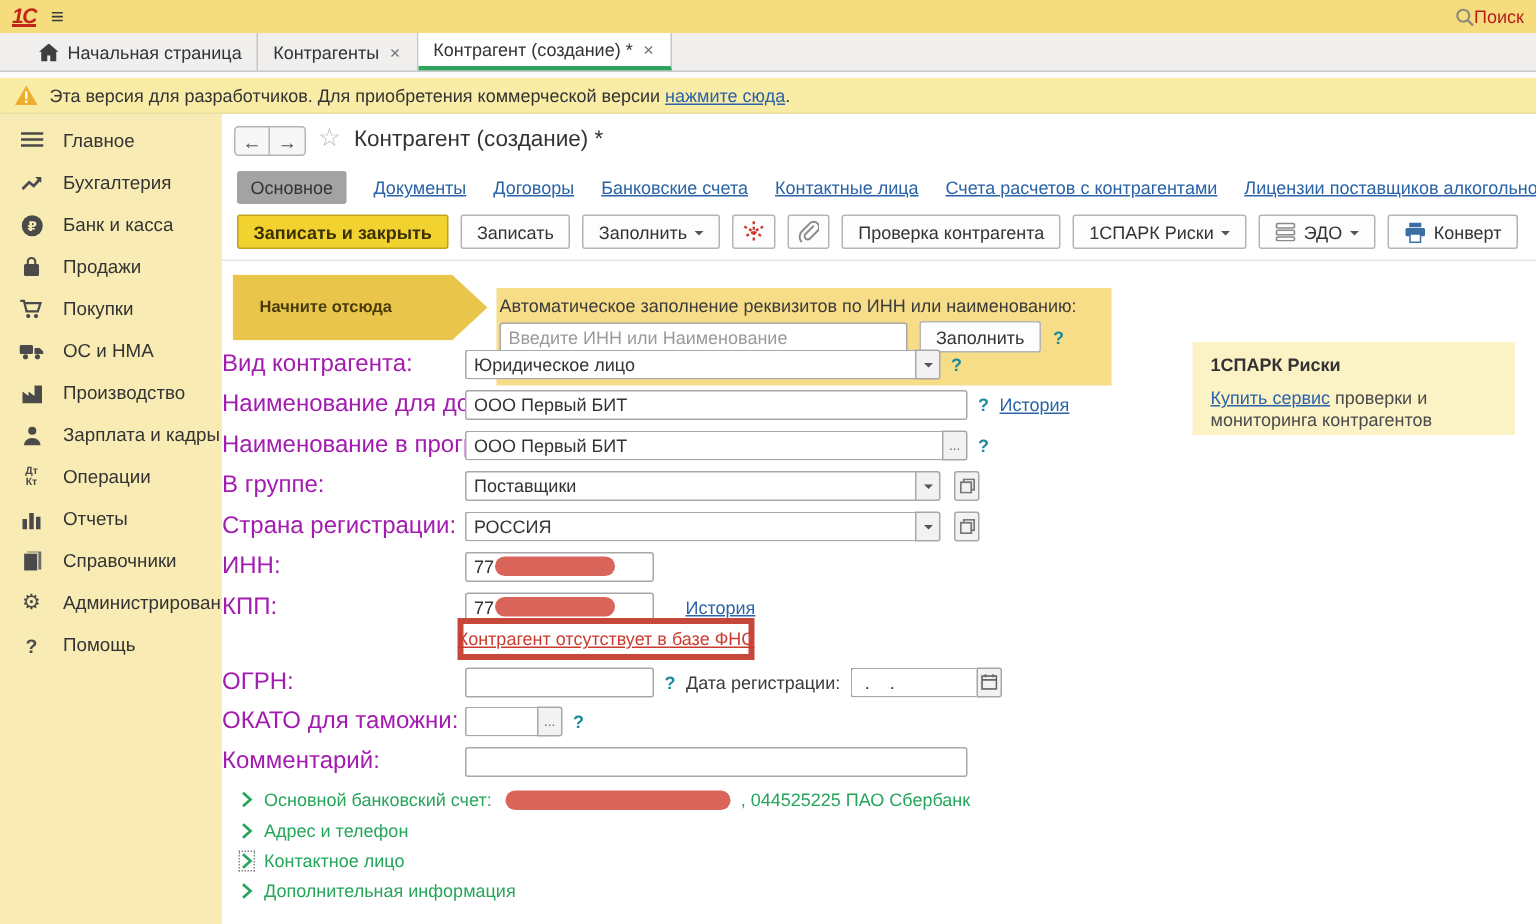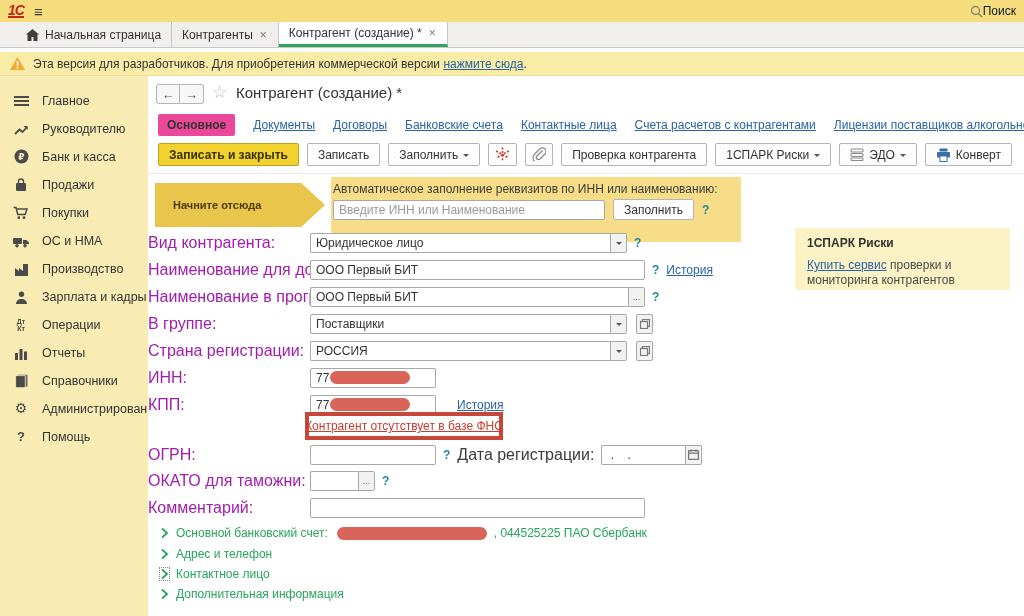--- a/index.html
+++ b/index.html
@@ -1,54 +1,54 @@
 <!DOCTYPE html>
 <html><head>
 <meta charset="utf-8">
 <style>
   * { margin:0; padding:0; box-sizing:border-box; }
   html,body { width:1024px; height:616px; overflow:hidden; font-family:"Liberation Sans", sans-serif; background:#fff; }
   .titlebar { height:22px; background:#f5dc7d; display:flex; align-items:center; padding:0 8px; gap:10px; }
   .logo { color:#c2251a; font-weight:bold; font-style:italic; font-size:14px; letter-spacing:-1px; border-bottom:2px solid #c2251a; line-height:12px; }
   .hamburger { color:#3a3a3a; font-size:15px; cursor:pointer; }
   .apptitle { color:#3a3a3a; font-size:12px; }
-  .search { margin-left:auto; display:flex; align-items:center; gap:0; color:#0f172a; font-size:12px; white-space:nowrap; cursor:pointer; }
+  .search { margin-left:auto; display:flex; align-items:center; gap:0; color:#b91c1c; font-size:12px; white-space:nowrap; cursor:pointer; }
   .tabbar { height:26px; background:#f0efed; display:flex; border-bottom:1px solid #c9c9c9; }
   .tab { display:flex; align-items:center; gap:6px; padding:0 10px; font-size:12px; color:#333; border-right:1px solid #c6c6c6; cursor:pointer; position:relative; }
   .tab.first { border-left:none;margin-left:16px; }
   .tab.active { background:#fff; border-bottom:3px solid #31a35f; }
   .tab .x { color:#777; font-size:12px; padding:0 1px; cursor:pointer; }
   .spacer4 { height:4px; background:#fafafa; }
   .banner { height:24px; background:#f9eca6; display:flex; align-items:center; padding:0 10px; gap:8px; font-size:12px; color:#333; border-bottom:1px solid #e8ddA0; }
   .banner a { color:#2a63a8; }
   .bodyrow { display:flex; height:540px; }
   .sidebar { width:148px; background:#f8ecb4; padding-top:4px; flex:none; }
-  .sbitem { height:28px; display:flex; align-items:flex-end; padding-left:12px; gap:12px; font-size:12.5px; color:#333; cursor:pointer; }
+  .sbitem { height:28px; display:flex; align-items:center; padding-left:12px; gap:12px; font-size:12.5px; color:#333; cursor:pointer; }
   .sbicon { width:18px; display:flex; justify-content:center; align-items:center; color:#4a4a4a; flex:none; }
   .dtkt { font-size:7px; font-weight:bold; color:#4a4a4a; line-height:7px; text-align:center; }
   .gearchar { font-family:"DejaVu Sans", sans-serif; font-size:14px; }
   .qchar { font-weight:bold; font-size:13px; }
   .main { flex:1; position:relative; background:#fff; overflow:hidden; }
   .navbtns { position:absolute; top:8px; left:8px; display:flex; }
   .navbtn { width:24px; height:20px; border:1px solid #b5b5b5; background:#f7f7f7; color:#555; font-size:13px; display:flex; align-items:center; justify-content:center; cursor:pointer; }
   .navbtn.l { border-radius:3px 0 0 3px; }
   .navbtn.r { border-radius:0 3px 3px 0; border-left:none; }
   .star { position:absolute; top:6px; left:64px; font-size:17px; color:#b9b9b9; font-family:"DejaVu Sans", sans-serif; cursor:pointer; }
   .ptitle { position:absolute; top:8px; left:88px; font-size:15px; color:#333; }
   .navrow { position:absolute; top:38px; left:10px; display:flex; align-items:center; gap:18px; font-size:12px; white-space:nowrap; }
-  .navchip { background:#ec4899; padding:4px 9px; color:#333; border-radius:2px; cursor:pointer;font-weight:bold; }
+  .navchip { background:#a3a3a3; padding:4px 9px; color:#333; border-radius:2px; cursor:pointer; }
   .navlink { color:#2a63a8; text-decoration:underline; cursor:pointer; }
   .toolbar { position:absolute; top:67px; left:10px; display:flex; gap:8px; align-items:center; }
   .btn { height:23px; border:1px solid #b5b5b5; background:#fdfdfd; border-radius:2px; font-size:12px; color:#333; display:flex; align-items:center; gap:5px; padding:0 10px; cursor:pointer; white-space:nowrap; }
   .btn.primary { background:#f2d22e; border-color:#c0a21e; font-weight:bold; color:#3a3000; }
   .btn.iconbtn { padding:0 6px; }
   .caret { width:0; height:0; border:3.5px solid transparent; border-top-color:#555; margin-top:4px; }
   .sep { position:absolute; top:97px; left:0; right:0; border-top:1px solid #e8e8e8; }
   .starthere { position:absolute; top:107px; left:7px; width:170px; height:44px; background:#e9c64b; clip-path:polygon(0 0,86% 0,100% 50%,86% 100%,0 100%); display:flex; align-items:center; padding-left:18px; font-size:11px; font-weight:bold; color:#4a3c0a; }
-  .autofill { position:absolute; top:101px; left:183px; width:410px; height:65px; background:#f7dd87; padding:5px 2px; }
+  .autofill { position:absolute; top:116px; left:183px; width:410px; height:65px; background:#f7dd87; padding:5px 2px; }
   .autofill .lbl { font-size:12px; color:#3b3b3b; }
   .autofill .row { display:flex; align-items:center; gap:8px; margin-top:3px; }
   .tinput { height:20px; border:1px solid #a8a8a8; border-radius:2px; background:#fff; font-size:12px; color:#333; padding:0 5px; font-family:"Liberation Sans", sans-serif; }
   .tinput::placeholder { color:#9a9a9a; }
   .help { color:#1c8a9c; font-weight:bold; font-size:12px; cursor:pointer; }
   .frow { position:absolute; display:flex; align-items:center; height:21px; }
   .flabel { position:absolute; left:0; font-size:16px; color:#a21caf; white-space:nowrap; }
   .ffield { position:absolute; left:162px; display:flex; align-items:center; gap:7px; }
   .combo { display:flex; }
   .combo .tinput { border-right:none; border-radius:2px 0 0 2px; }
@@ -120,21 +120,21 @@
         </span>
       <span>Главное</span>
     </div>
     <div class="sbitem">
       <span class="sbicon">
           <svg width="15" height="12" viewBox="0 0 15 12">
             <path d="M1 10 5.5 5.5 8.5 8 13 3" fill="none" stroke="#4a4a4a" stroke-width="1.8"></path>
             <path d="M9.5 2h4v4z" fill="#4a4a4a"></path>
           </svg>
         </span>
-      <span>Руководителю</span>
+      <span>Бухгалтерия</span>
     </div>
     <div class="sbitem">
       <span class="sbicon">
           <svg width="15" height="15" viewBox="0 0 15 15">
             <circle cx="7.5" cy="7.5" r="7" fill="#4a4a4a"></circle>
             <text x="7.5" y="11" font-size="9" font-weight="bold" fill="#f8ecb4" text-anchor="middle" font-family="DejaVu Sans">₽</text>
           </svg>
         </span>
       <span>Банк и касса</span>
     </div>
@@ -390,21 +390,21 @@
 
     <div class="redbox">
       <a class="redlink">Контрагент отсутствует в базе ФНС</a>
     </div>
 
     <div class="frow" style="top:368px;">
       <span class="flabel">ОГРН:</span>
       <span class="ffield">
         <input class="tinput" style="width: 126px;">
         <span class="help">?</span>
-        <span style="font-size:16px;color:#3b3b3b;white-space:nowrap;">Дата регистрации:</span>
+        <span style="font-size:12px;color:#3b3b3b;white-space:nowrap;">Дата регистрации:</span>
         <span class="combo">
             <input class="tinput" style="width: 84px;" value=" .    .">
             <span class="combobtn">
               <svg width="11" height="11" viewBox="0 0 11 11">
                 <rect x="0.7" y="1.7" width="9.6" height="8.6" fill="none" stroke="#666" stroke-width="1.1"></rect>
                 <path d="M0.7 4.2h9.6" stroke="#666" stroke-width="1.1"></path>
                 <path d="M3 0.5v2M8 0.5v2" stroke="#666" stroke-width="1.1"></path>
               </svg>
             </span>
           </span>

